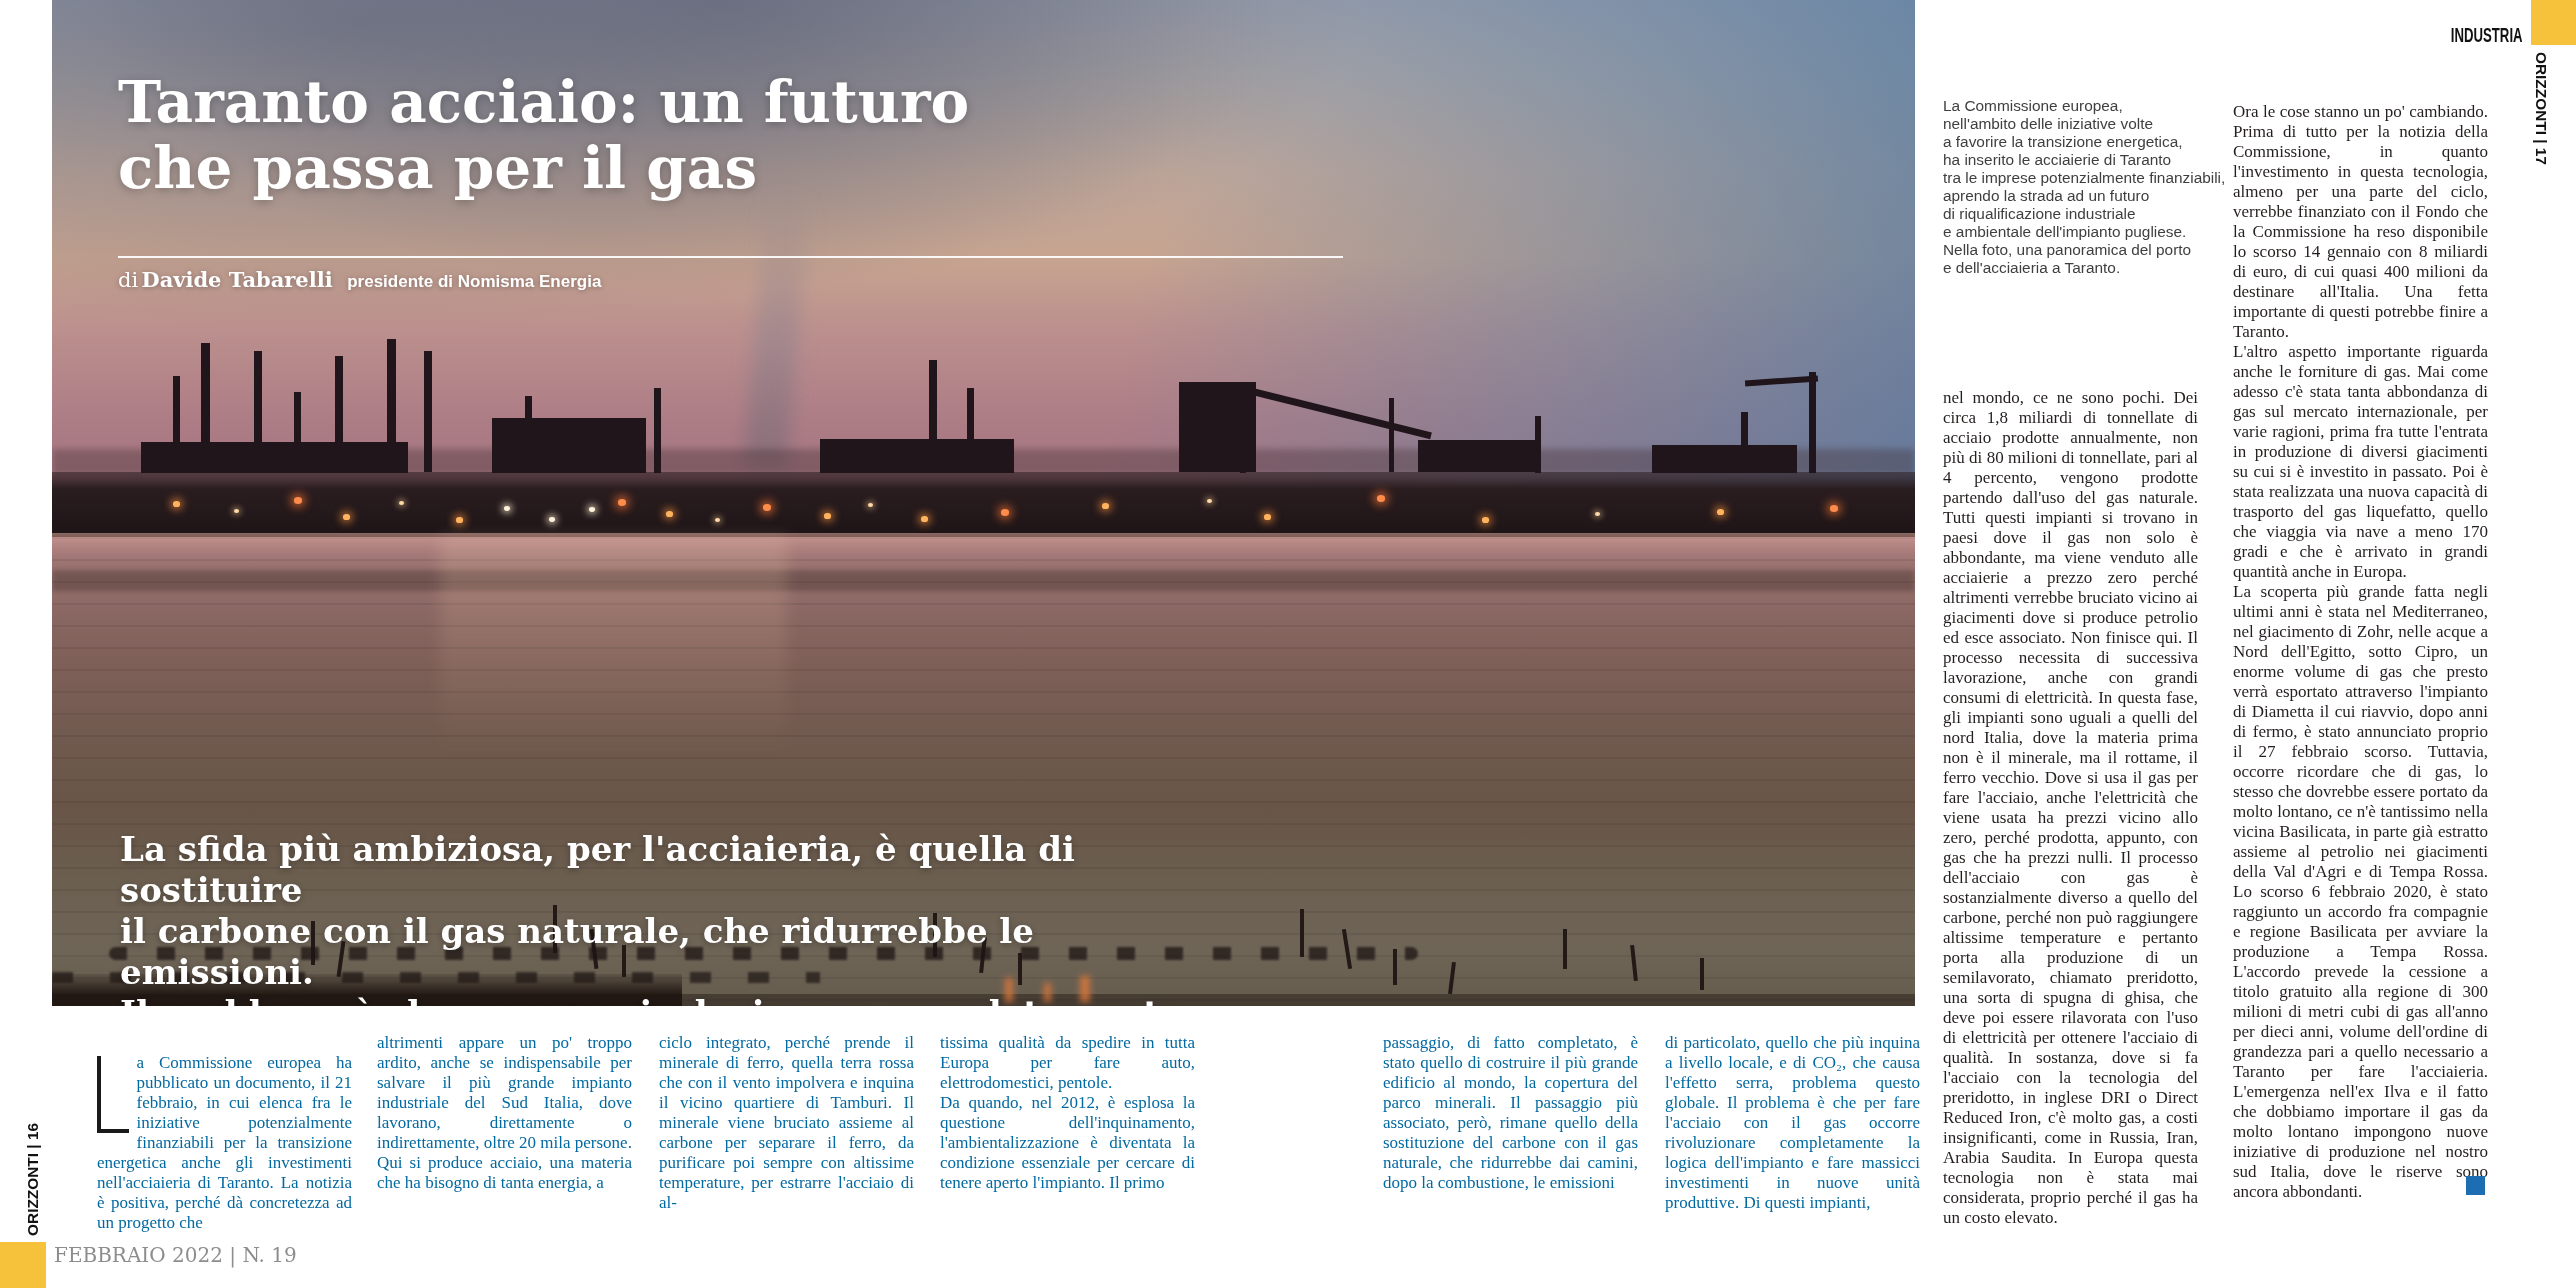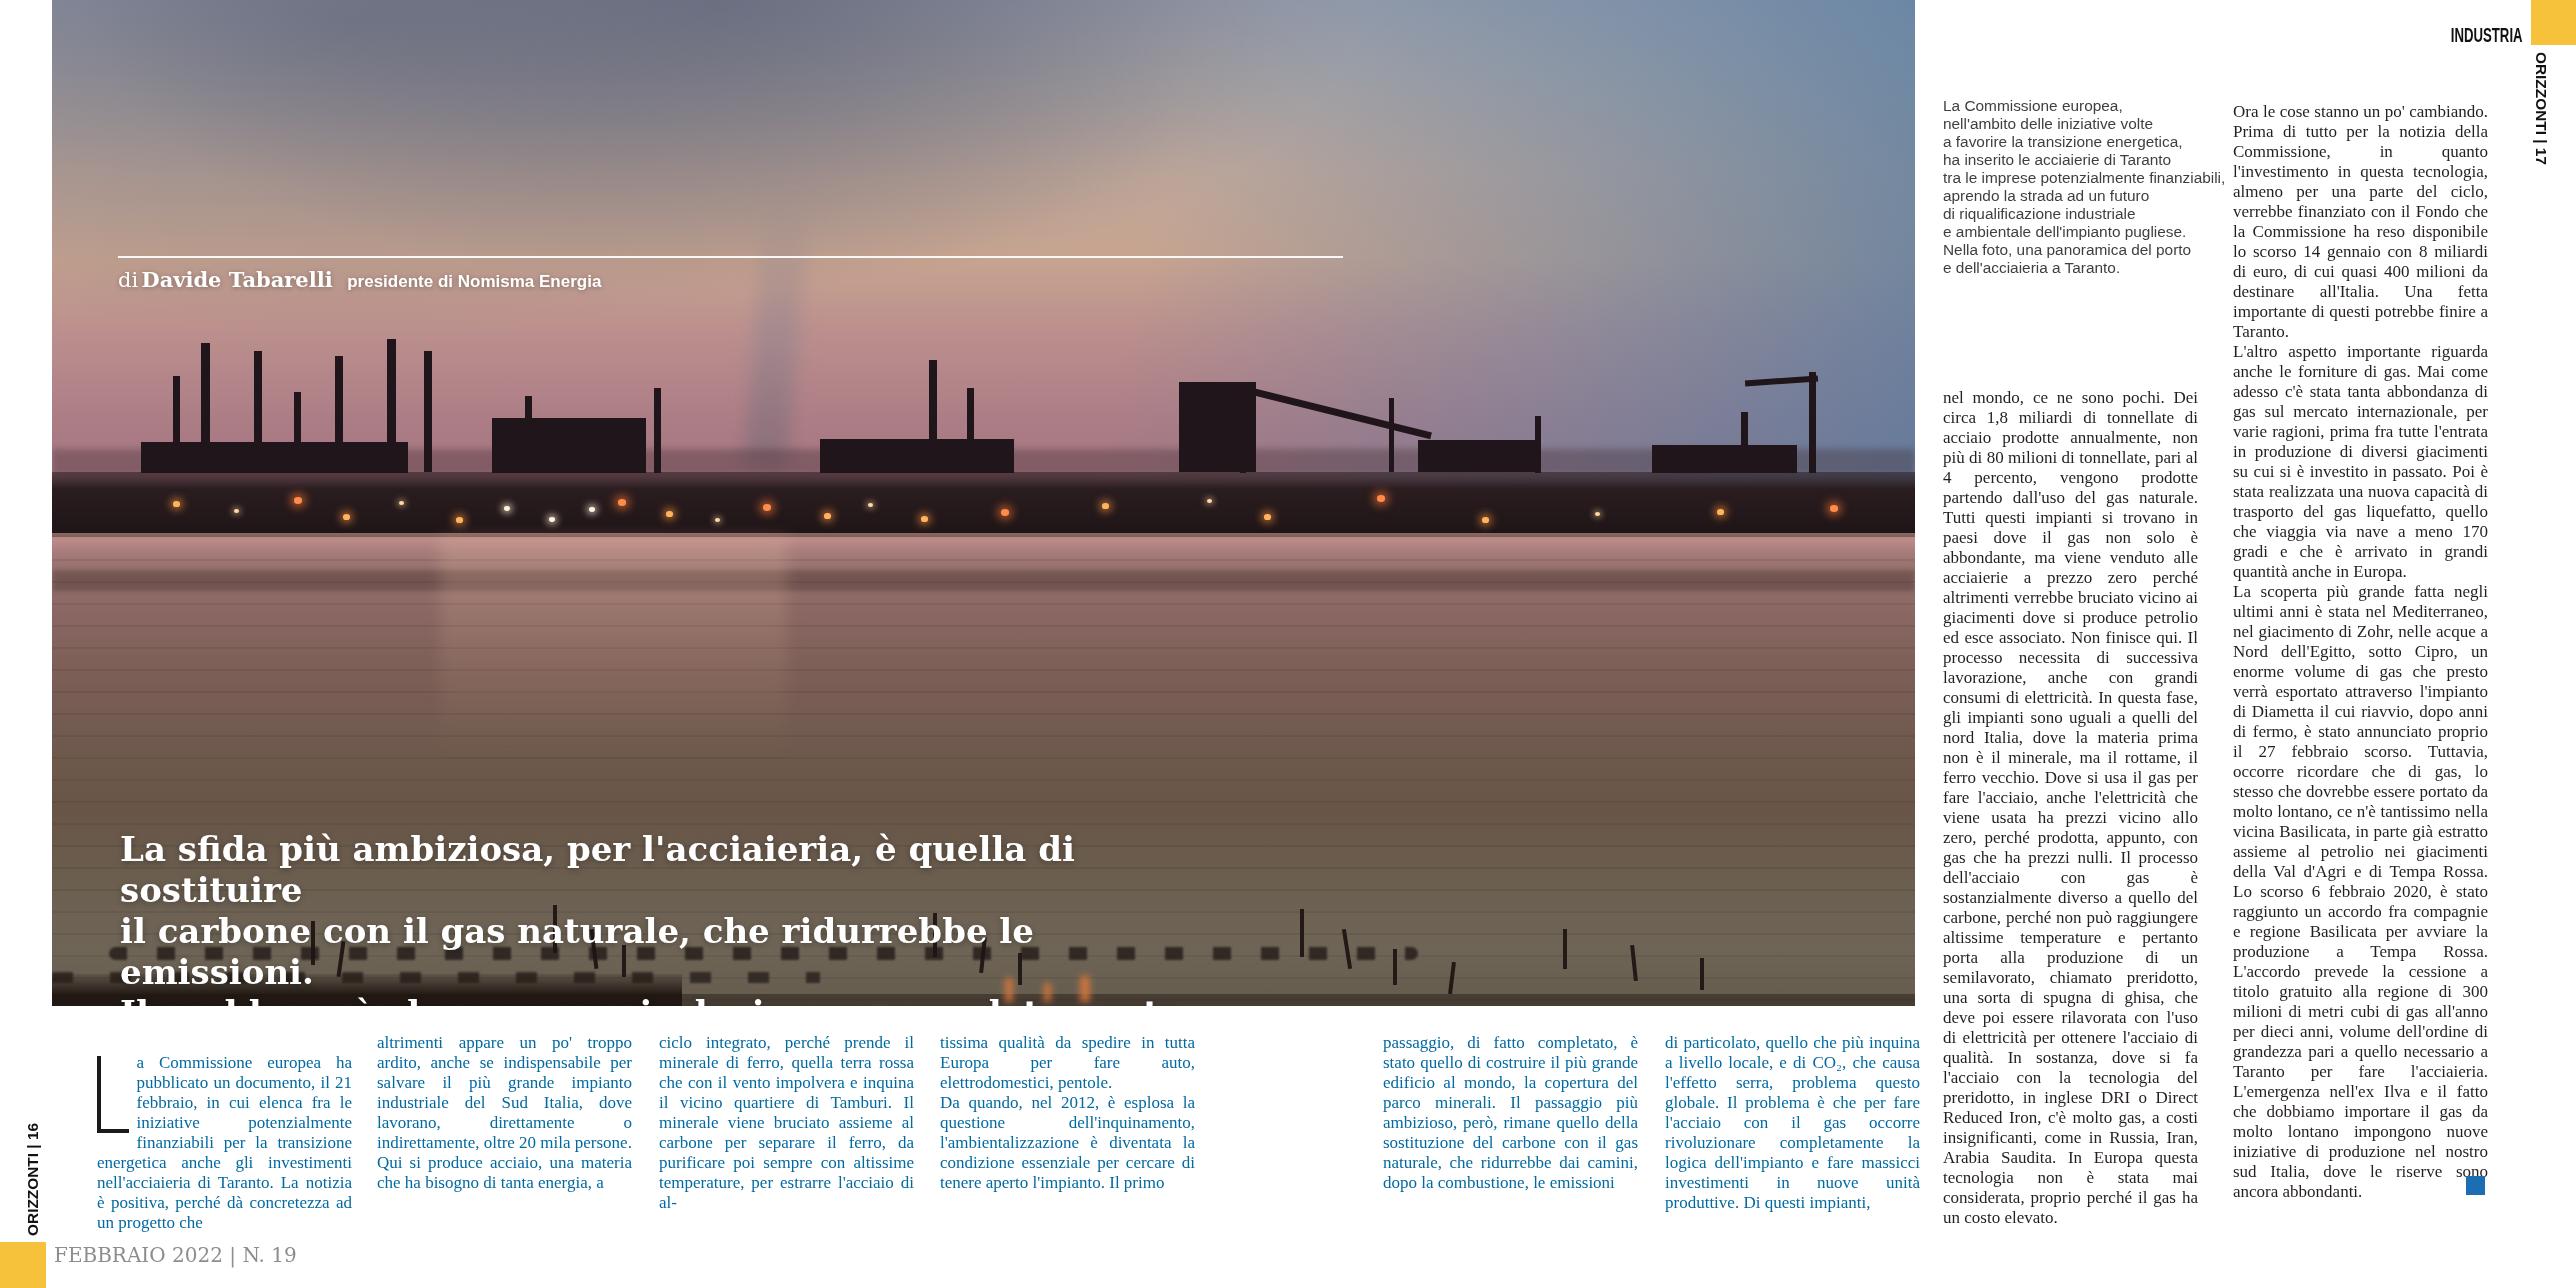--- a/index.html
+++ b/index.html
@@ -169,41 +169,43 @@
     <div class="pole" style="left:1648px;top:958px;height:32px"></div>
 
     <div class="blobs"></div>
     <div class="blobs2"></div>
     <div class="fg-band"></div>
     <div class="bottom-strip"></div>
     <div class="orefl" style="left:953px;top:978px;width:8px;height:24px"></div>
     <div class="orefl" style="left:992px;top:983px;width:6.5px;height:19.4px"></div>
     <div class="orefl" style="left:1028px;top:976px;width:9.7px;height:26px"></div>
 
+    <h1 class="title" style="margin:0;font-size:58px;">Taranto acciaio: un futuro
+che passa per il gas</h1>
     <div class="title-rule"></div>
     <div class="byline">
       <span class="b-prefix">di</span>
       <span class="b-author">Davide Tabarelli</span>
       <span class="b-role">presidente di Nomisma Energia</span>
     </div>
     <div class="pull-quote">La sfida più ambiziosa, per l'acciaieria, è quella di sostituire
 il carbone con il gas naturale, che ridurrebbe le emissioni.
 Il problema è che occorre rivoluzionare completamente
 la logica dell'impianto e fare massicci investimenti</div>
   </div>
 
   <div class="col" style="left:97px">
     <span class="dropcap"></span><span>a Commissione europea ha pubblicato un documento, il 21 febbraio, in cui elenca fra le iniziative potenzialmente finanziabili per la transizione energetica anche gli investimenti nell'acciaieria di Taranto. La notizia è positiva, perché dà concretezza ad un progetto che</span>
   </div>
   <div class="col" style="left:377px">altrimenti appare un po' troppo ardito, anche se indispensabile per salvare il più grande impianto industriale del Sud Italia, dove lavorano, direttamente o indirettamente, oltre 20 mila persone.
 Qui si produce acciaio, una materia che ha bisogno di tanta energia, a</div>
   <div class="col" style="left:659px">ciclo integrato, perché prende il minerale di ferro, quella terra rossa che con il vento impolvera e inquina il vicino quartiere di Tamburi. Il minerale viene bruciato assieme al carbone per separare il ferro, da purificare poi sempre con altissime temperature, per estrarre l'acciaio di al-</div>
   <div class="col" style="left:940px">tissima qualità da spedire in tutta Europa per fare auto, elettrodomestici, pentole.
 Da quando, nel 2012, è esplosa la questione dell'inquinamento, l'ambientalizzazione è diventata la condizione essenziale per cercare di tenere aperto l'impianto. Il primo</div>
-  <div class="col" style="left:1383px">passaggio, di fatto completato, è stato quello di costruire il più grande edificio al mondo, la copertura del parco minerali. Il passaggio più ambizioso, però, rimane quello della sostituzione del carbone con il gas naturale, che ridurrebbe dai camini, dopo la combustione, le emissioni</div>
+  <div class="col" style="left:1383px">passaggio, di fatto completato, è stato quello di costruire il più grande edificio al mondo, la copertura del parco minerali. Il passaggio più associato, però, rimane quello della sostituzione del carbone con il gas naturale, che ridurrebbe dai camini, dopo la combustione, le emissioni</div>
   <div class="col" style="left:1665px">di particolato, quello che più inquina a livello locale, e di CO₂, che causa l'effetto serra, problema questo globale. Il problema è che per fare l'acciaio con il gas occorre rivoluzionare completamente la logica dell'impianto e fare massicci investimenti in nuove unità produttive. Di questi impianti,</div>
 
   <div class="caption">La Commissione europea,
 nell'ambito delle iniziative volte
 a favorire la transizione energetica,
 ha inserito le acciaierie di Taranto
 tra le imprese potenzialmente finanziabili,
 aprendo la strada ad un futuro
 di riqualificazione industriale
 e ambientale dell'impianto pugliese.

